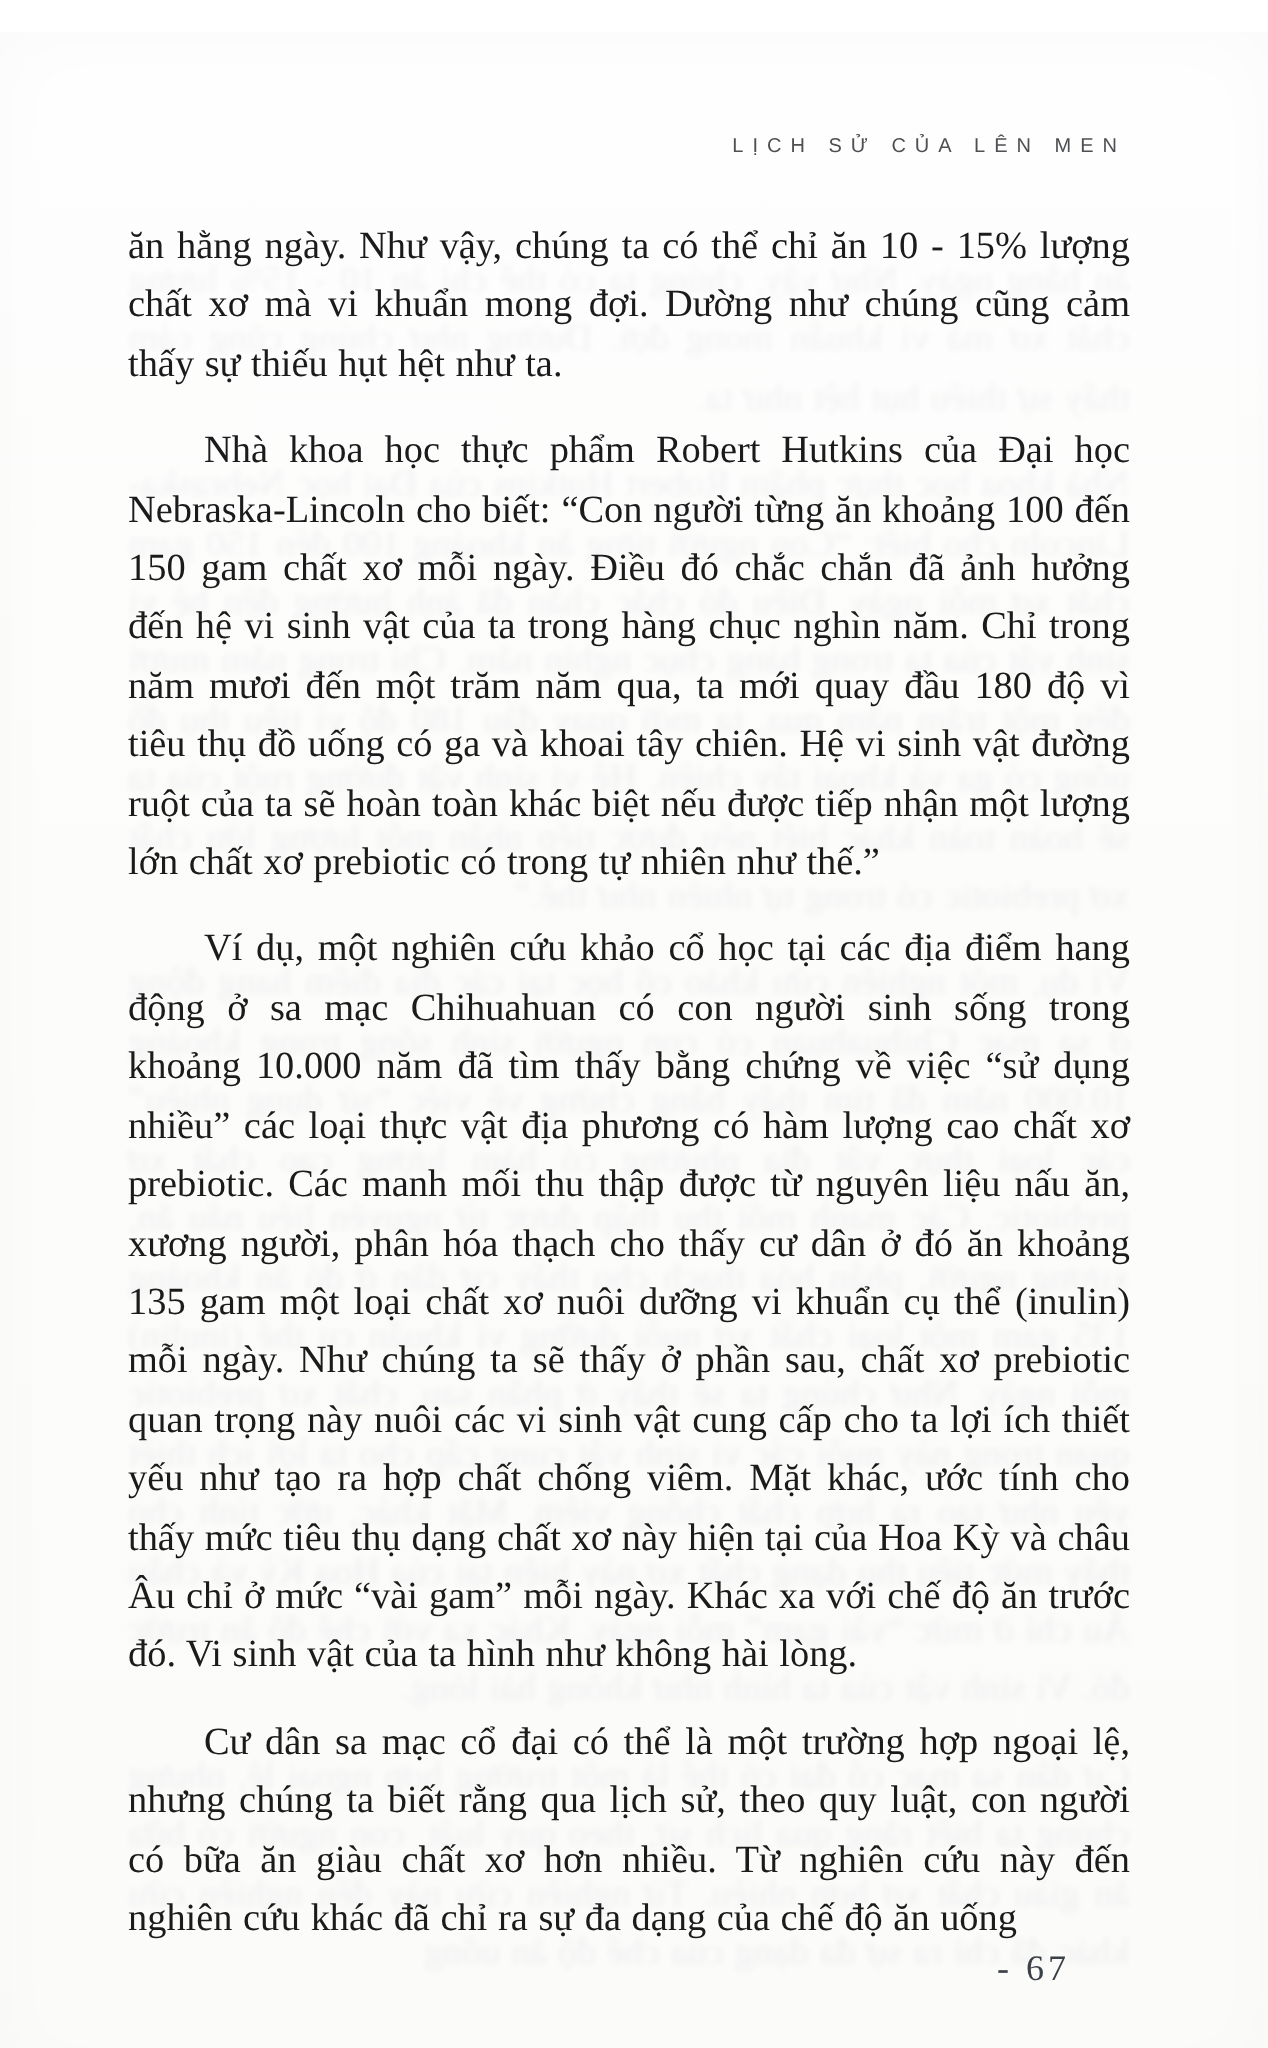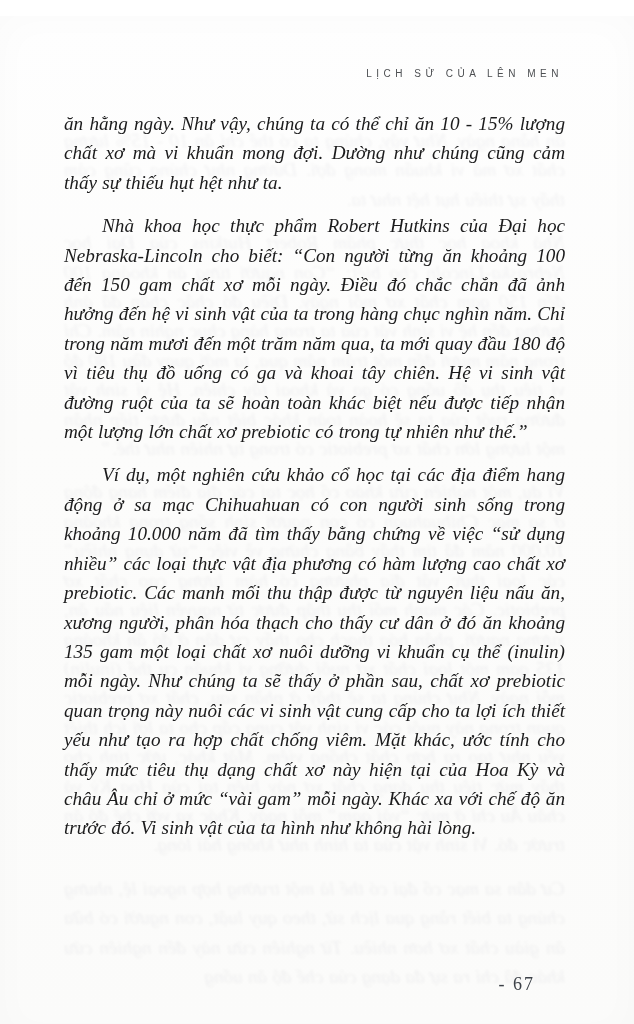--- a/index.html
+++ b/index.html
@@ -33,21 +33,20 @@
     top: 93px;
     width: 501px;
     color: #1b1b1c;
     font-size: 19.2px;
     line-height: 29.4px;
     text-align: justify;
   }
   .para {
     margin: 0 0 14px 0;
     word-spacing: 0.5px;
-    font-style: italic;
   }
   .para.indent { text-indent: 38px; }
   
   .bleed {
     position: absolute;
     left: 64px;
     top: 110px;
     width: 501px;
     font-size: 19.2px;
     line-height: 29.4px;
@@ -81,17 +80,18 @@
     <p class="para">Ví dụ, một nghiên cứu khảo cổ học tại các địa điểm hang động ở sa mạc Chihuahuan có con người sinh sống trong khoảng 10.000 năm đã tìm thấy bằng chứng về việc “sử dụng nhiều” các loại thực vật địa phương có hàm lượng cao chất xơ prebiotic. Các manh mối thu thập được từ nguyên liệu nấu ăn, xương người, phân hóa thạch cho thấy cư dân ở đó ăn khoảng 135 gam một loại chất xơ nuôi dưỡng vi khuẩn cụ thể (inulin) mỗi ngày. Như chúng ta sẽ thấy ở phần sau, chất xơ prebiotic quan trọng này nuôi các vi sinh vật cung cấp cho ta lợi ích thiết yếu như tạo ra hợp chất chống viêm. Mặt khác, ước tính cho thấy mức tiêu thụ dạng chất xơ này hiện tại của Hoa Kỳ và châu Âu chỉ ở mức “vài gam” mỗi ngày. Khác xa với chế độ ăn trước đó. Vi sinh vật của ta hình như không hài lòng.</p>
     <p class="para">Cư dân sa mạc cổ đại có thể là một trường hợp ngoại lệ, nhưng chúng ta biết rằng qua lịch sử, theo quy luật, con người có bữa ăn giàu chất xơ hơn nhiều. Từ nghiên cứu này đến nghiên cứu khác đã chỉ ra sự đa dạng của chế độ ăn uống</p>
   </div>
 
   <div class="running-header">LỊCH SỬ CỦA LÊN MEN</div>
 
   <div class="content">
     <p class="para">ăn hằng ngày. Như vậy, chúng ta có thể chỉ ăn 10 - 15% lượng chất xơ mà vi khuẩn mong đợi. Dường như chúng cũng cảm thấy sự thiếu hụt hệt như ta.</p>
     <p class="para indent">Nhà khoa học thực phẩm Robert Hutkins của Đại học Nebraska-Lincoln cho biết: “Con người từng ăn khoảng 100 đến 150 gam chất xơ mỗi ngày. Điều đó chắc chắn đã ảnh hưởng đến hệ vi sinh vật của ta trong hàng chục nghìn năm. Chỉ trong năm mươi đến một trăm năm qua, ta mới quay đầu 180 độ vì tiêu thụ đồ uống có ga và khoai tây chiên. Hệ vi sinh vật đường ruột của ta sẽ hoàn toàn khác biệt nếu được tiếp nhận một lượng lớn chất xơ prebiotic có trong tự nhiên như thế.”</p>
     <p class="para indent">Ví dụ, một nghiên cứu khảo cổ học tại các địa điểm hang động ở sa mạc Chihuahuan có con người sinh sống trong khoảng 10.000 năm đã tìm thấy bằng chứng về việc “sử dụng nhiều” các loại thực vật địa phương có hàm lượng cao chất xơ prebiotic. Các manh mối thu thập được từ nguyên liệu nấu ăn, xương người, phân hóa thạch cho thấy cư dân ở đó ăn khoảng 135 gam một loại chất xơ nuôi dưỡng vi khuẩn cụ thể (inulin) mỗi ngày. Như chúng ta sẽ thấy ở phần sau, chất xơ prebiotic quan trọng này nuôi các vi sinh vật cung cấp cho ta lợi ích thiết yếu như tạo ra hợp chất chống viêm. Mặt khác, ước tính cho thấy mức tiêu thụ dạng chất xơ này hiện tại của Hoa Kỳ và châu Âu chỉ ở mức “vài gam” mỗi ngày. Khác xa với chế độ ăn trước đó. Vi sinh vật của ta hình như không hài lòng.</p>
+    <p class="para indent">Cư dân sa mạc cổ đại có thể là một trường hợp ngoại lệ, nhưng chúng ta biết rằng qua lịch sử, theo quy luật, con người có bữa ăn giàu chất xơ hơn nhiều. Từ nghiên cứu này đến nghiên cứu khác đã chỉ ra sự đa dạng của chế độ ăn uống</p>
   </div>
 
   <div class="page-number">- 67</div>
 
 </div>
 
 </body></html>

